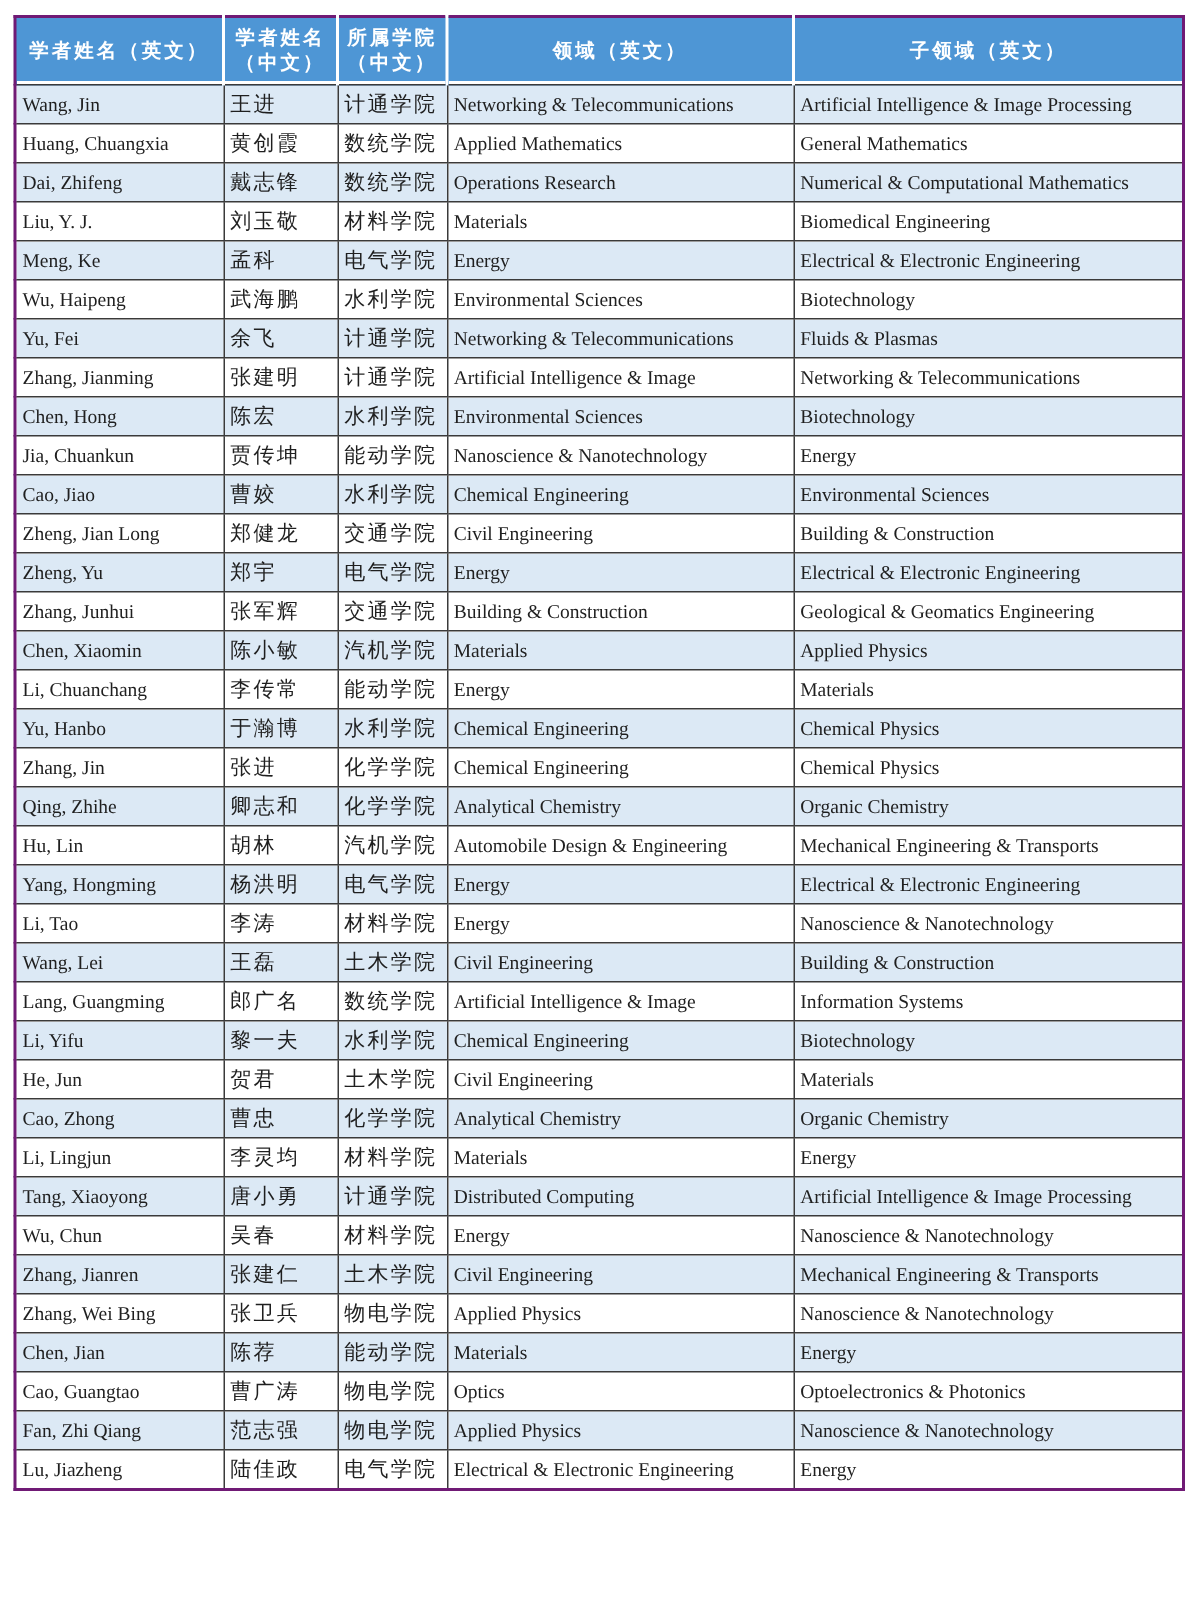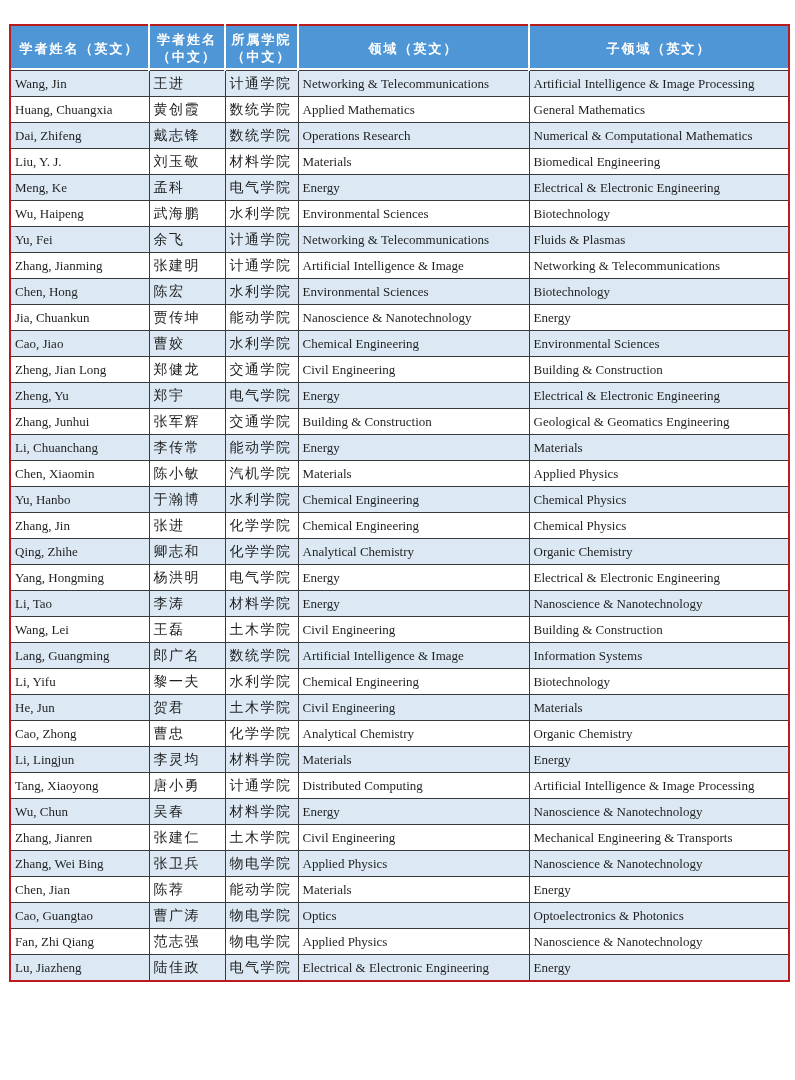--- a/index.html
+++ b/index.html
@@ -6,25 +6,25 @@
   .page {
     position: relative;
     width: 795px;
     height: 1080px;
     background: #ffffff;
     font-family: "Liberation Serif", serif;
   }
   table.scholars {
     position: absolute;
     left: 9px;
-    top: 24px;
+    top: 10px;
     width: 779px;
     border-collapse: collapse;
     table-layout: fixed;
-    border: 2px solid #b91c1c;
+    border: 2px solid #701a75;
   }
   thead th {
     background: #4e96d5;
     color: #ffffff;
     font-family: "DejaVu Sans", sans-serif;
     font-weight: bold;
     font-size: 13px;
     letter-spacing: 2px;
     height: 44px;
     text-align: center;
@@ -182,32 +182,32 @@
           <td>Electrical &amp; Electronic Engineering</td>
         </tr>
         <tr>
           <td>Zhang, Junhui</td>
           <td class="zh">张军辉</td>
           <td class="zh">交通学院</td>
           <td>Building &amp; Construction</td>
           <td>Geological &amp; Geomatics Engineering</td>
         </tr>
         <tr>
+          <td>Chen, Xiaomin</td>
+          <td class="zh">陈小敏</td>
+          <td class="zh">汽机学院</td>
+          <td>Materials</td>
+          <td>Applied Physics</td>
+        </tr>
+        <tr>
           <td>Li, Chuanchang</td>
           <td class="zh">李传常</td>
           <td class="zh">能动学院</td>
           <td>Energy</td>
           <td>Materials</td>
-        </tr>
-        <tr>
-          <td>Chen, Xiaomin</td>
-          <td class="zh">陈小敏</td>
-          <td class="zh">汽机学院</td>
-          <td>Materials</td>
-          <td>Applied Physics</td>
         </tr>
         <tr>
           <td>Yu, Hanbo</td>
           <td class="zh">于瀚博</td>
           <td class="zh">水利学院</td>
           <td>Chemical Engineering</td>
           <td>Chemical Physics</td>
         </tr>
         <tr>
           <td>Zhang, Jin</td>
@@ -217,20 +217,27 @@
           <td>Chemical Physics</td>
         </tr>
         <tr>
           <td>Qing, Zhihe</td>
           <td class="zh">卿志和</td>
           <td class="zh">化学学院</td>
           <td>Analytical Chemistry</td>
           <td>Organic Chemistry</td>
         </tr>
         <tr>
+          <td>Hu, Lin</td>
+          <td class="zh">胡林</td>
+          <td class="zh">汽机学院</td>
+          <td>Automobile Design &amp; Engineering</td>
+          <td>Mechanical Engineering &amp; Transports</td>
+        </tr>
+        <tr>
           <td>Yang, Hongming</td>
           <td class="zh">杨洪明</td>
           <td class="zh">电气学院</td>
           <td>Energy</td>
           <td>Electrical &amp; Electronic Engineering</td>
         </tr>
         <tr>
           <td>Li, Tao</td>
           <td class="zh">李涛</td>
           <td class="zh">材料学院</td>

